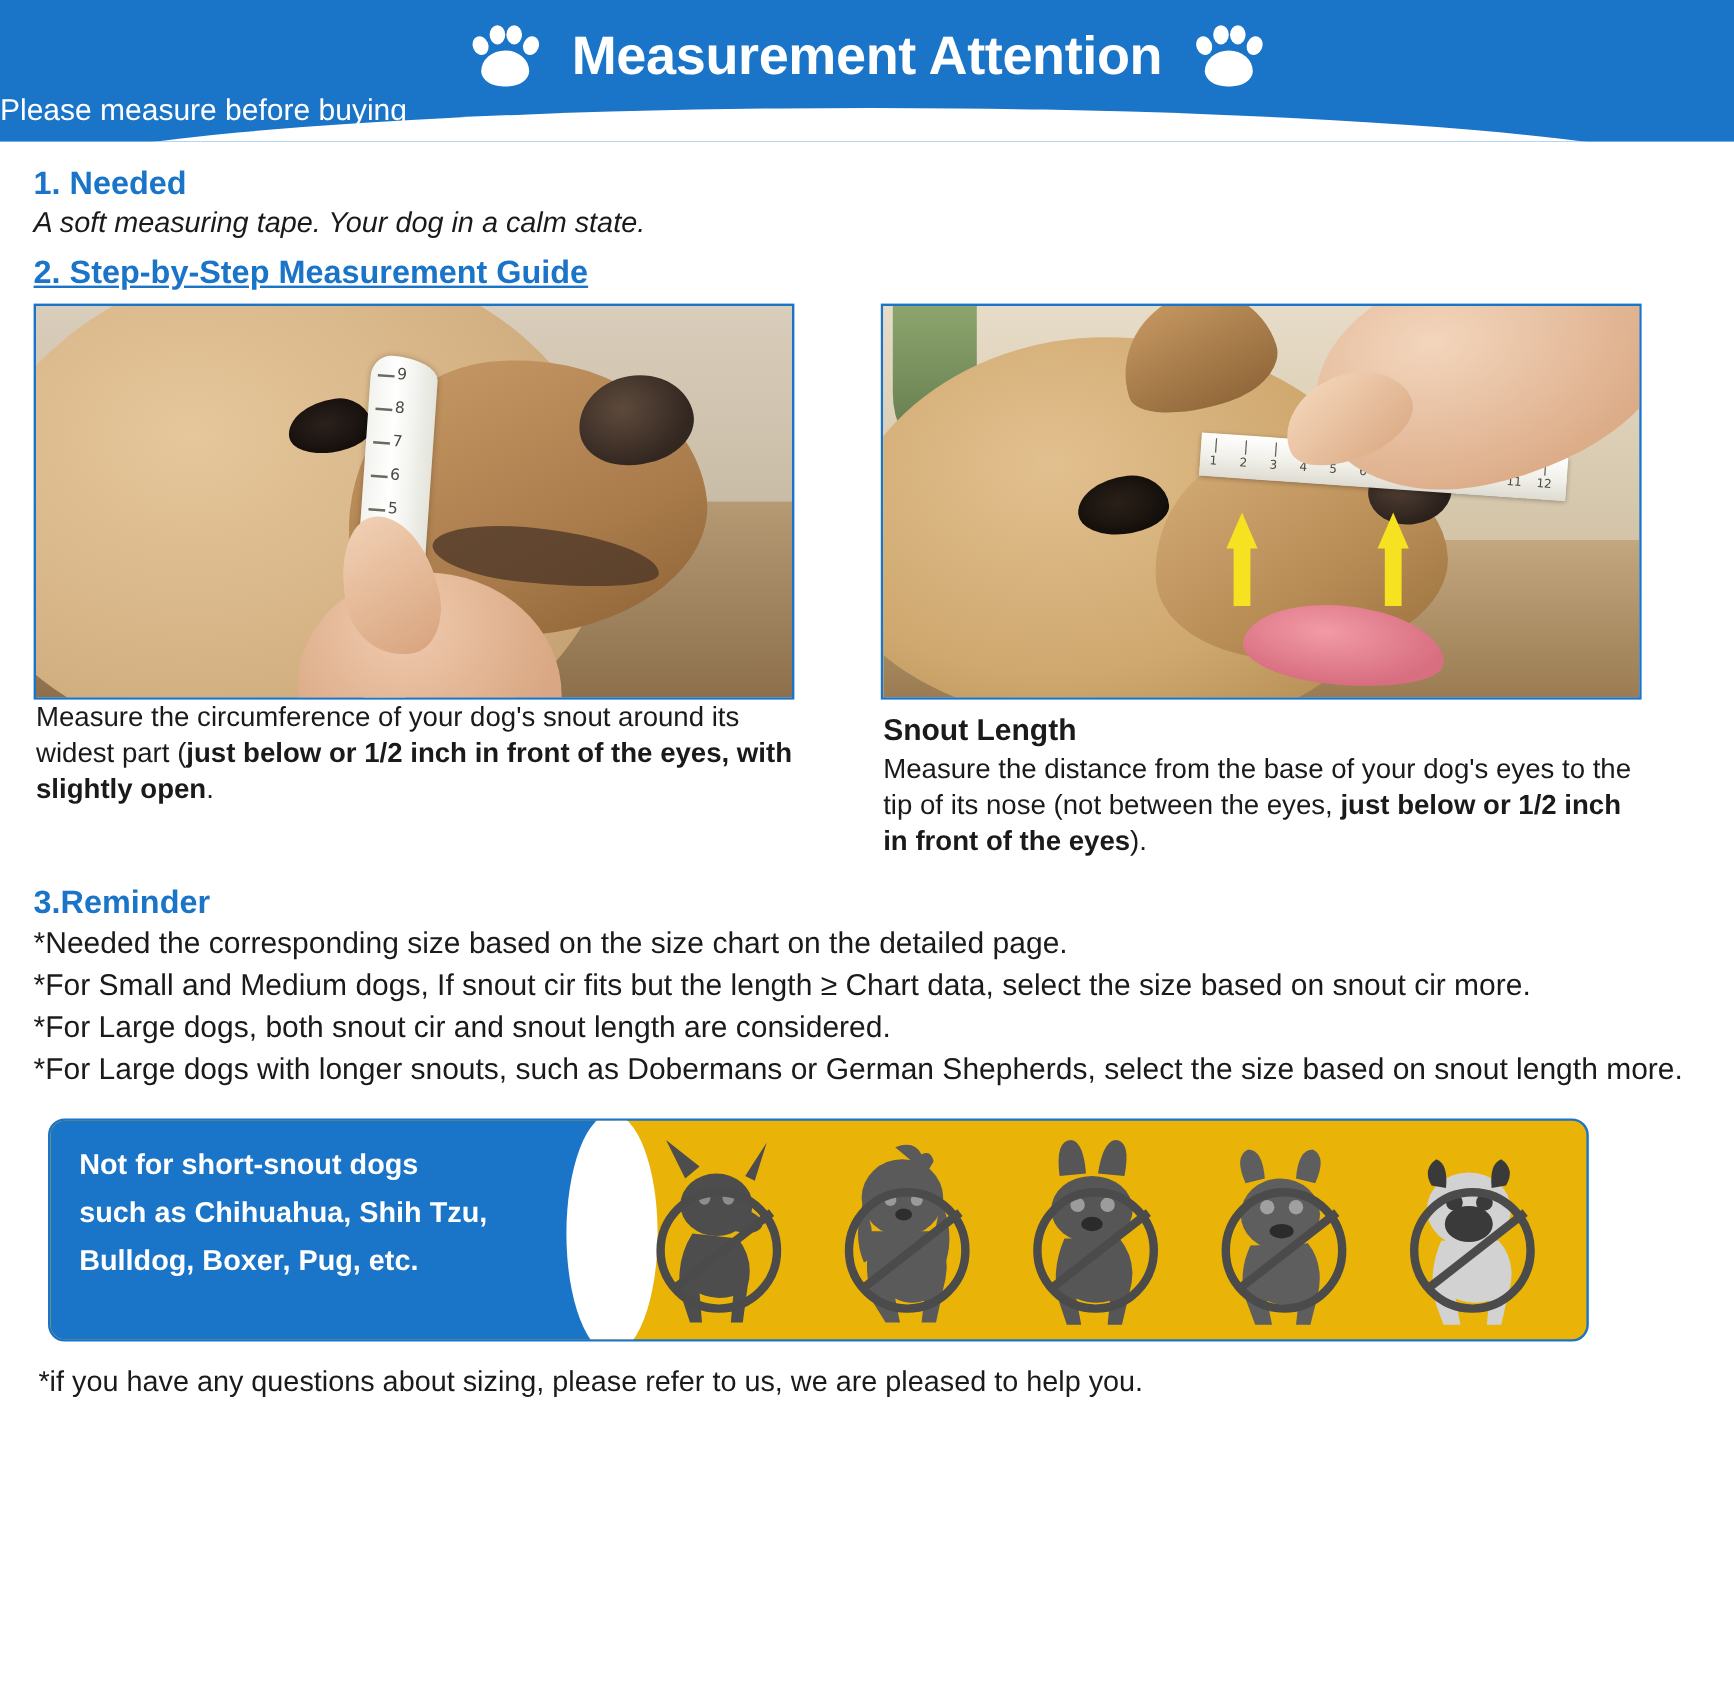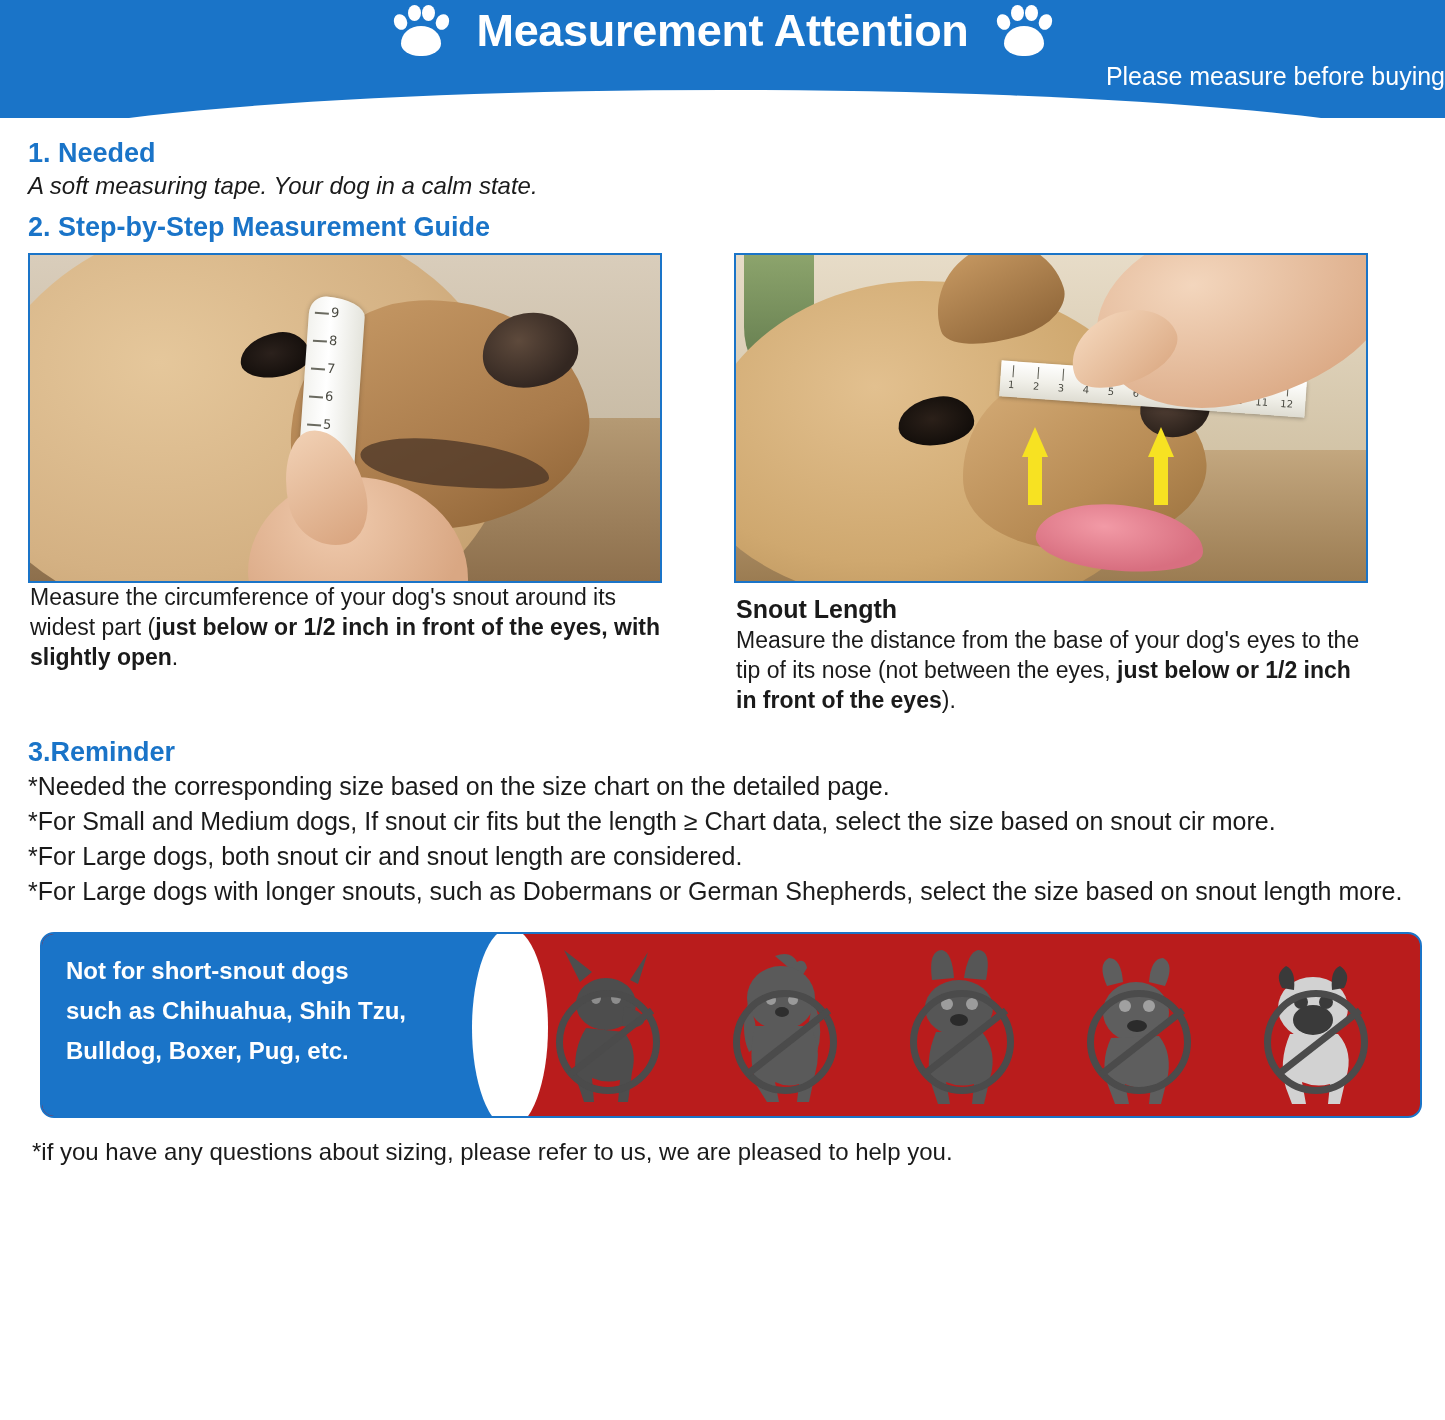--- a/index.html
+++ b/index.html
@@ -27,22 +27,22 @@
     left: -20px;
     bottom: -42px;
     width: 1490px;
     height: 70px;
     background: #ffffff;
     border-radius: 50% 50% 0 0 / 100% 100% 0 0;
   }
   .banner-inner {
     position: relative;
     z-index: 2;
-    text-align: right;
-    padding-top: 4px;
+    text-align: left;
+    padding-top: 20px;
   }
   .banner-title-row {
     display: flex;
     align-items: center;
     justify-content: center;
     gap: 26px;
   }
   .banner-title {
     font-size: 45px;
     font-weight: bold;
@@ -85,21 +85,21 @@
 
   
   .content { padding: 14px 28px 0 28px; }
 
   h2.section {
     color: #1a74c8;
     font-size: 27px;
     font-weight: bold;
     margin: 6px 0 2px 0;
   }
-  h2.section.tight { margin-top: 10px; }
+  h2.section.tight { margin-top: 10px; text-decoration: underline; }
 
   p.body {
     font-size: 24px;
     margin: 2px 0 6px 0;
     line-height: 1.28;
     font-style: italic;
   }
 
   
   .cols {
@@ -335,27 +335,27 @@
   
   .reminder-list p {
     font-size: 25px;
     line-height: 1.32;
     margin: 0 0 2px 0;
   }
 
   
   .notfor {
     margin: 24px 0 0 12px;
-    width: 1382px;
+    width: 1284px;
     height: 186px;
     border: 2px solid #1a74c8;
     border-radius: 14px;
     display: flex;
     overflow: hidden;
-    background: #b91c1c;
+    background: #eab308;
   }
   .notfor-left {
     width: 470px;
     background: #1a74c8;
     color: #ffffff;
     padding: 22px 24px 0 24px;
     position: relative;
     border-radius: 12px 0 0 12px;
   }
   .notfor-left .curve {

